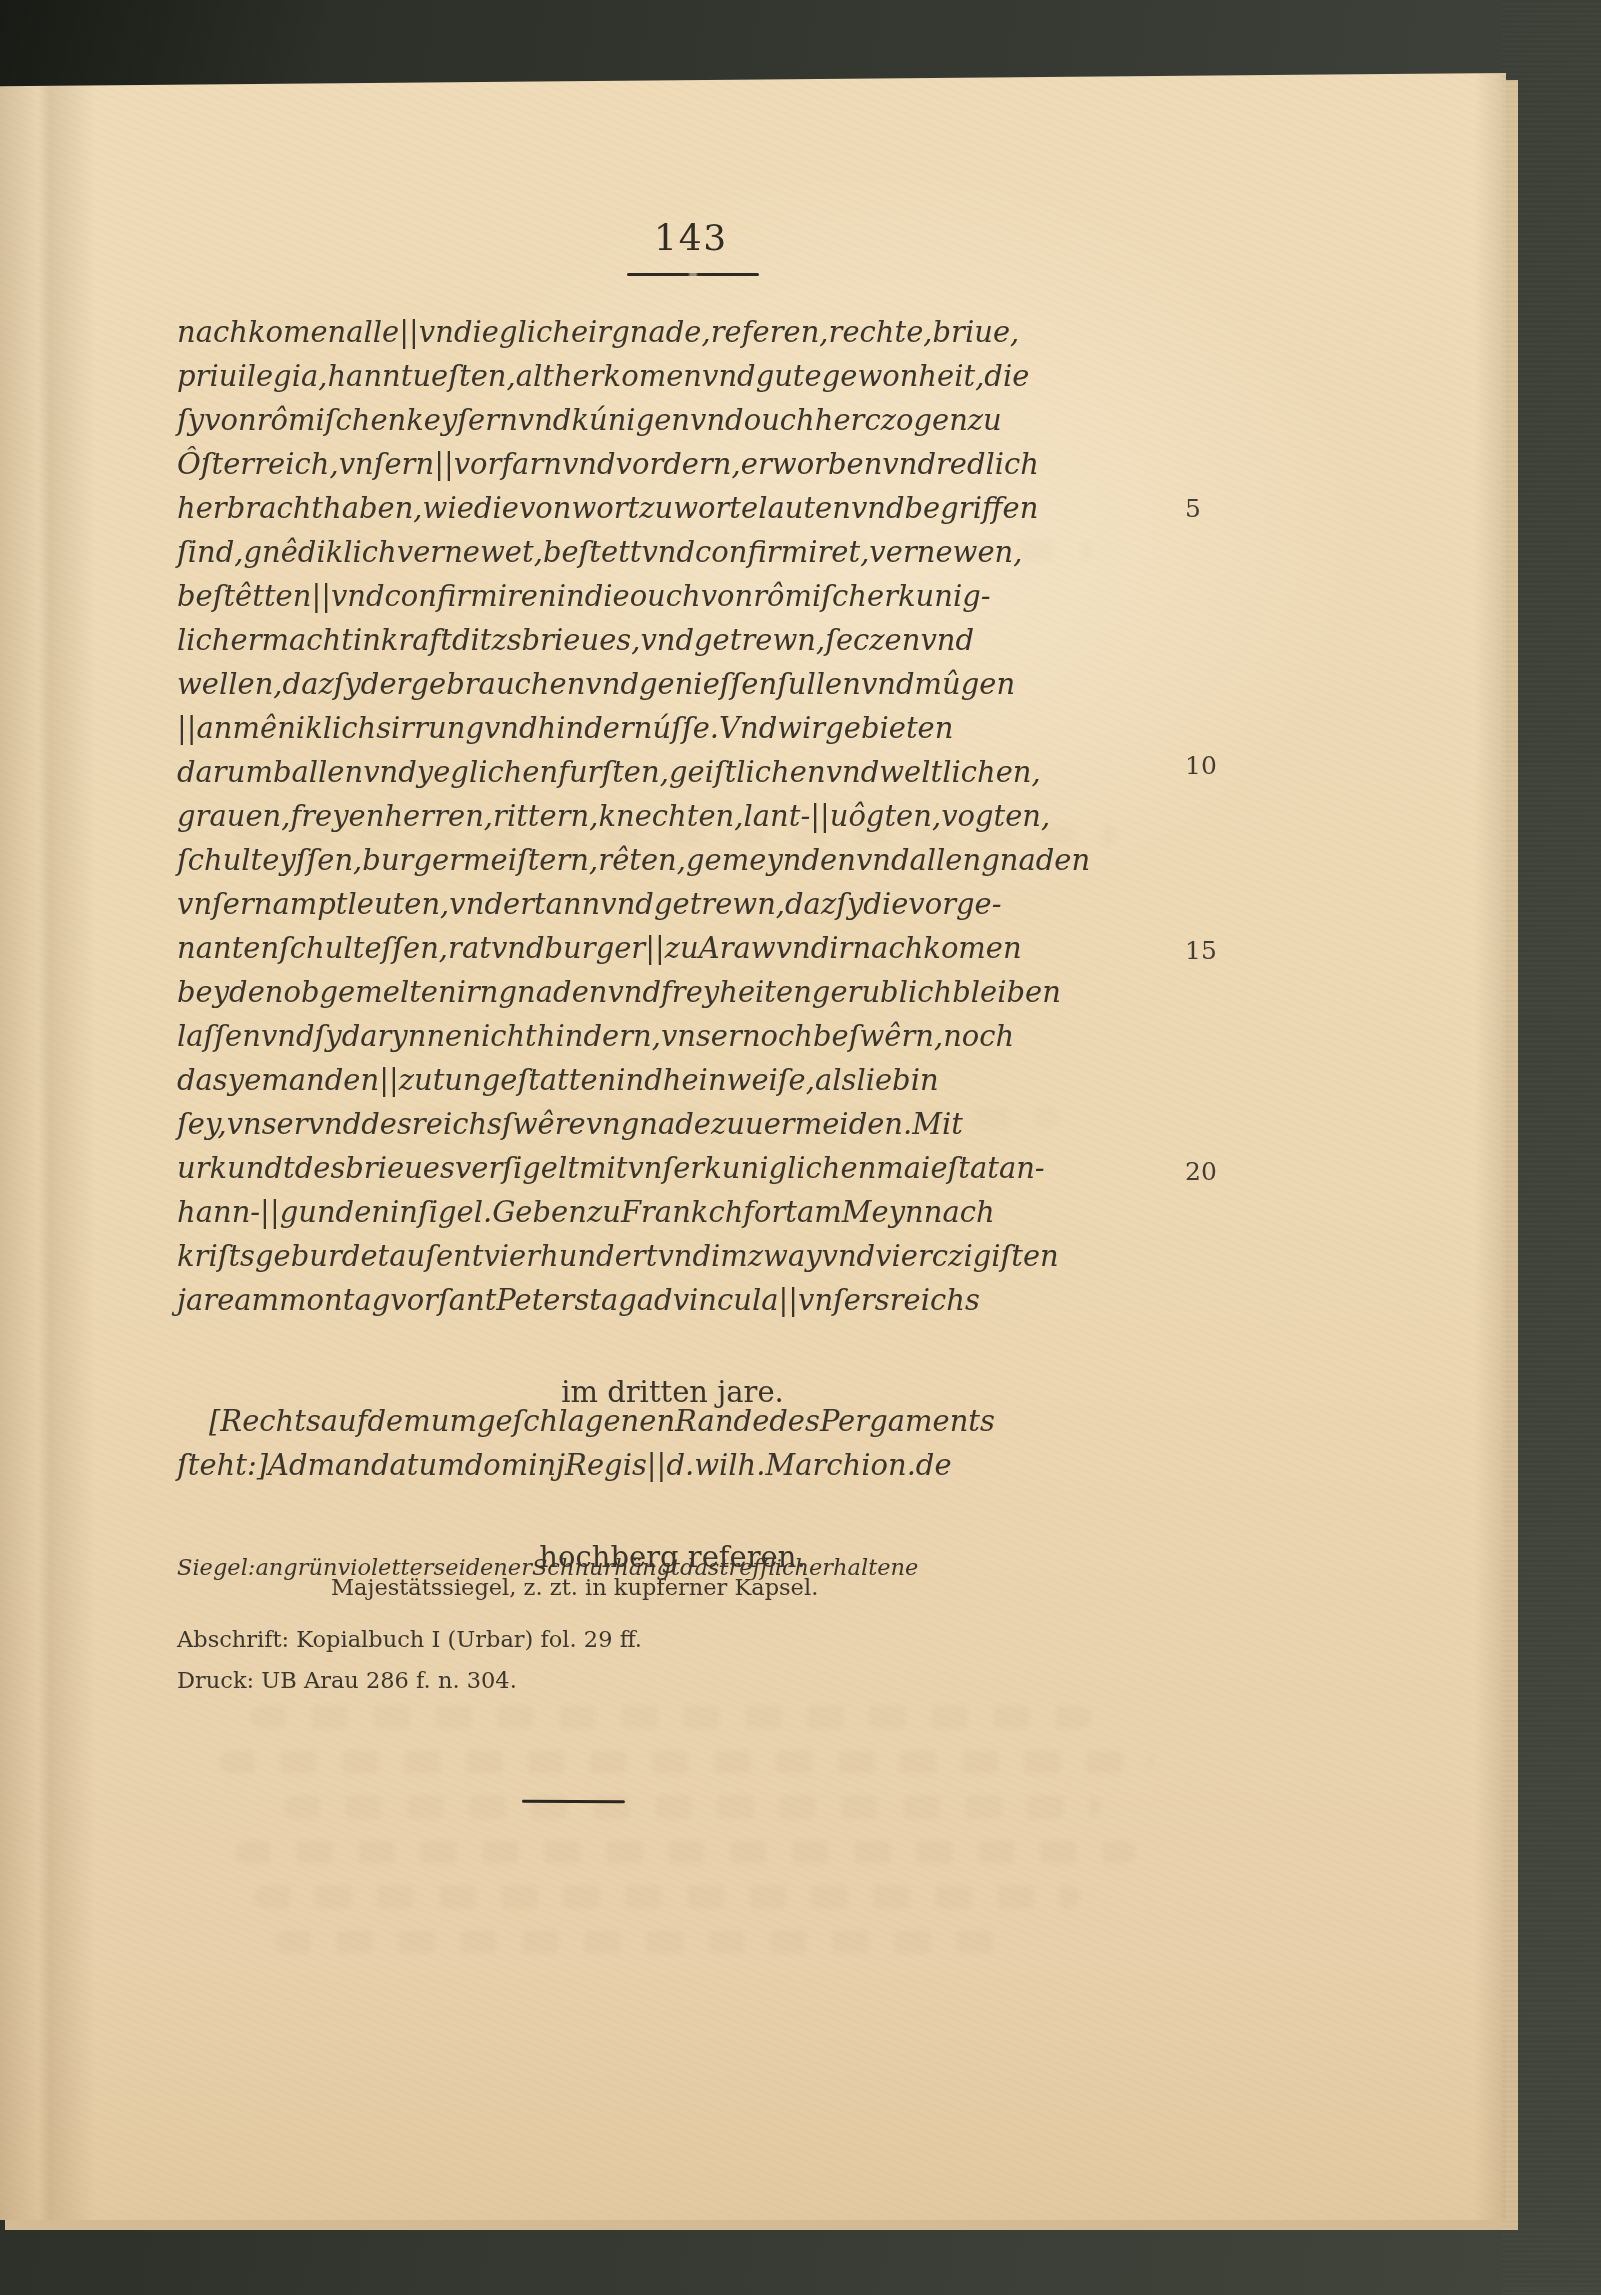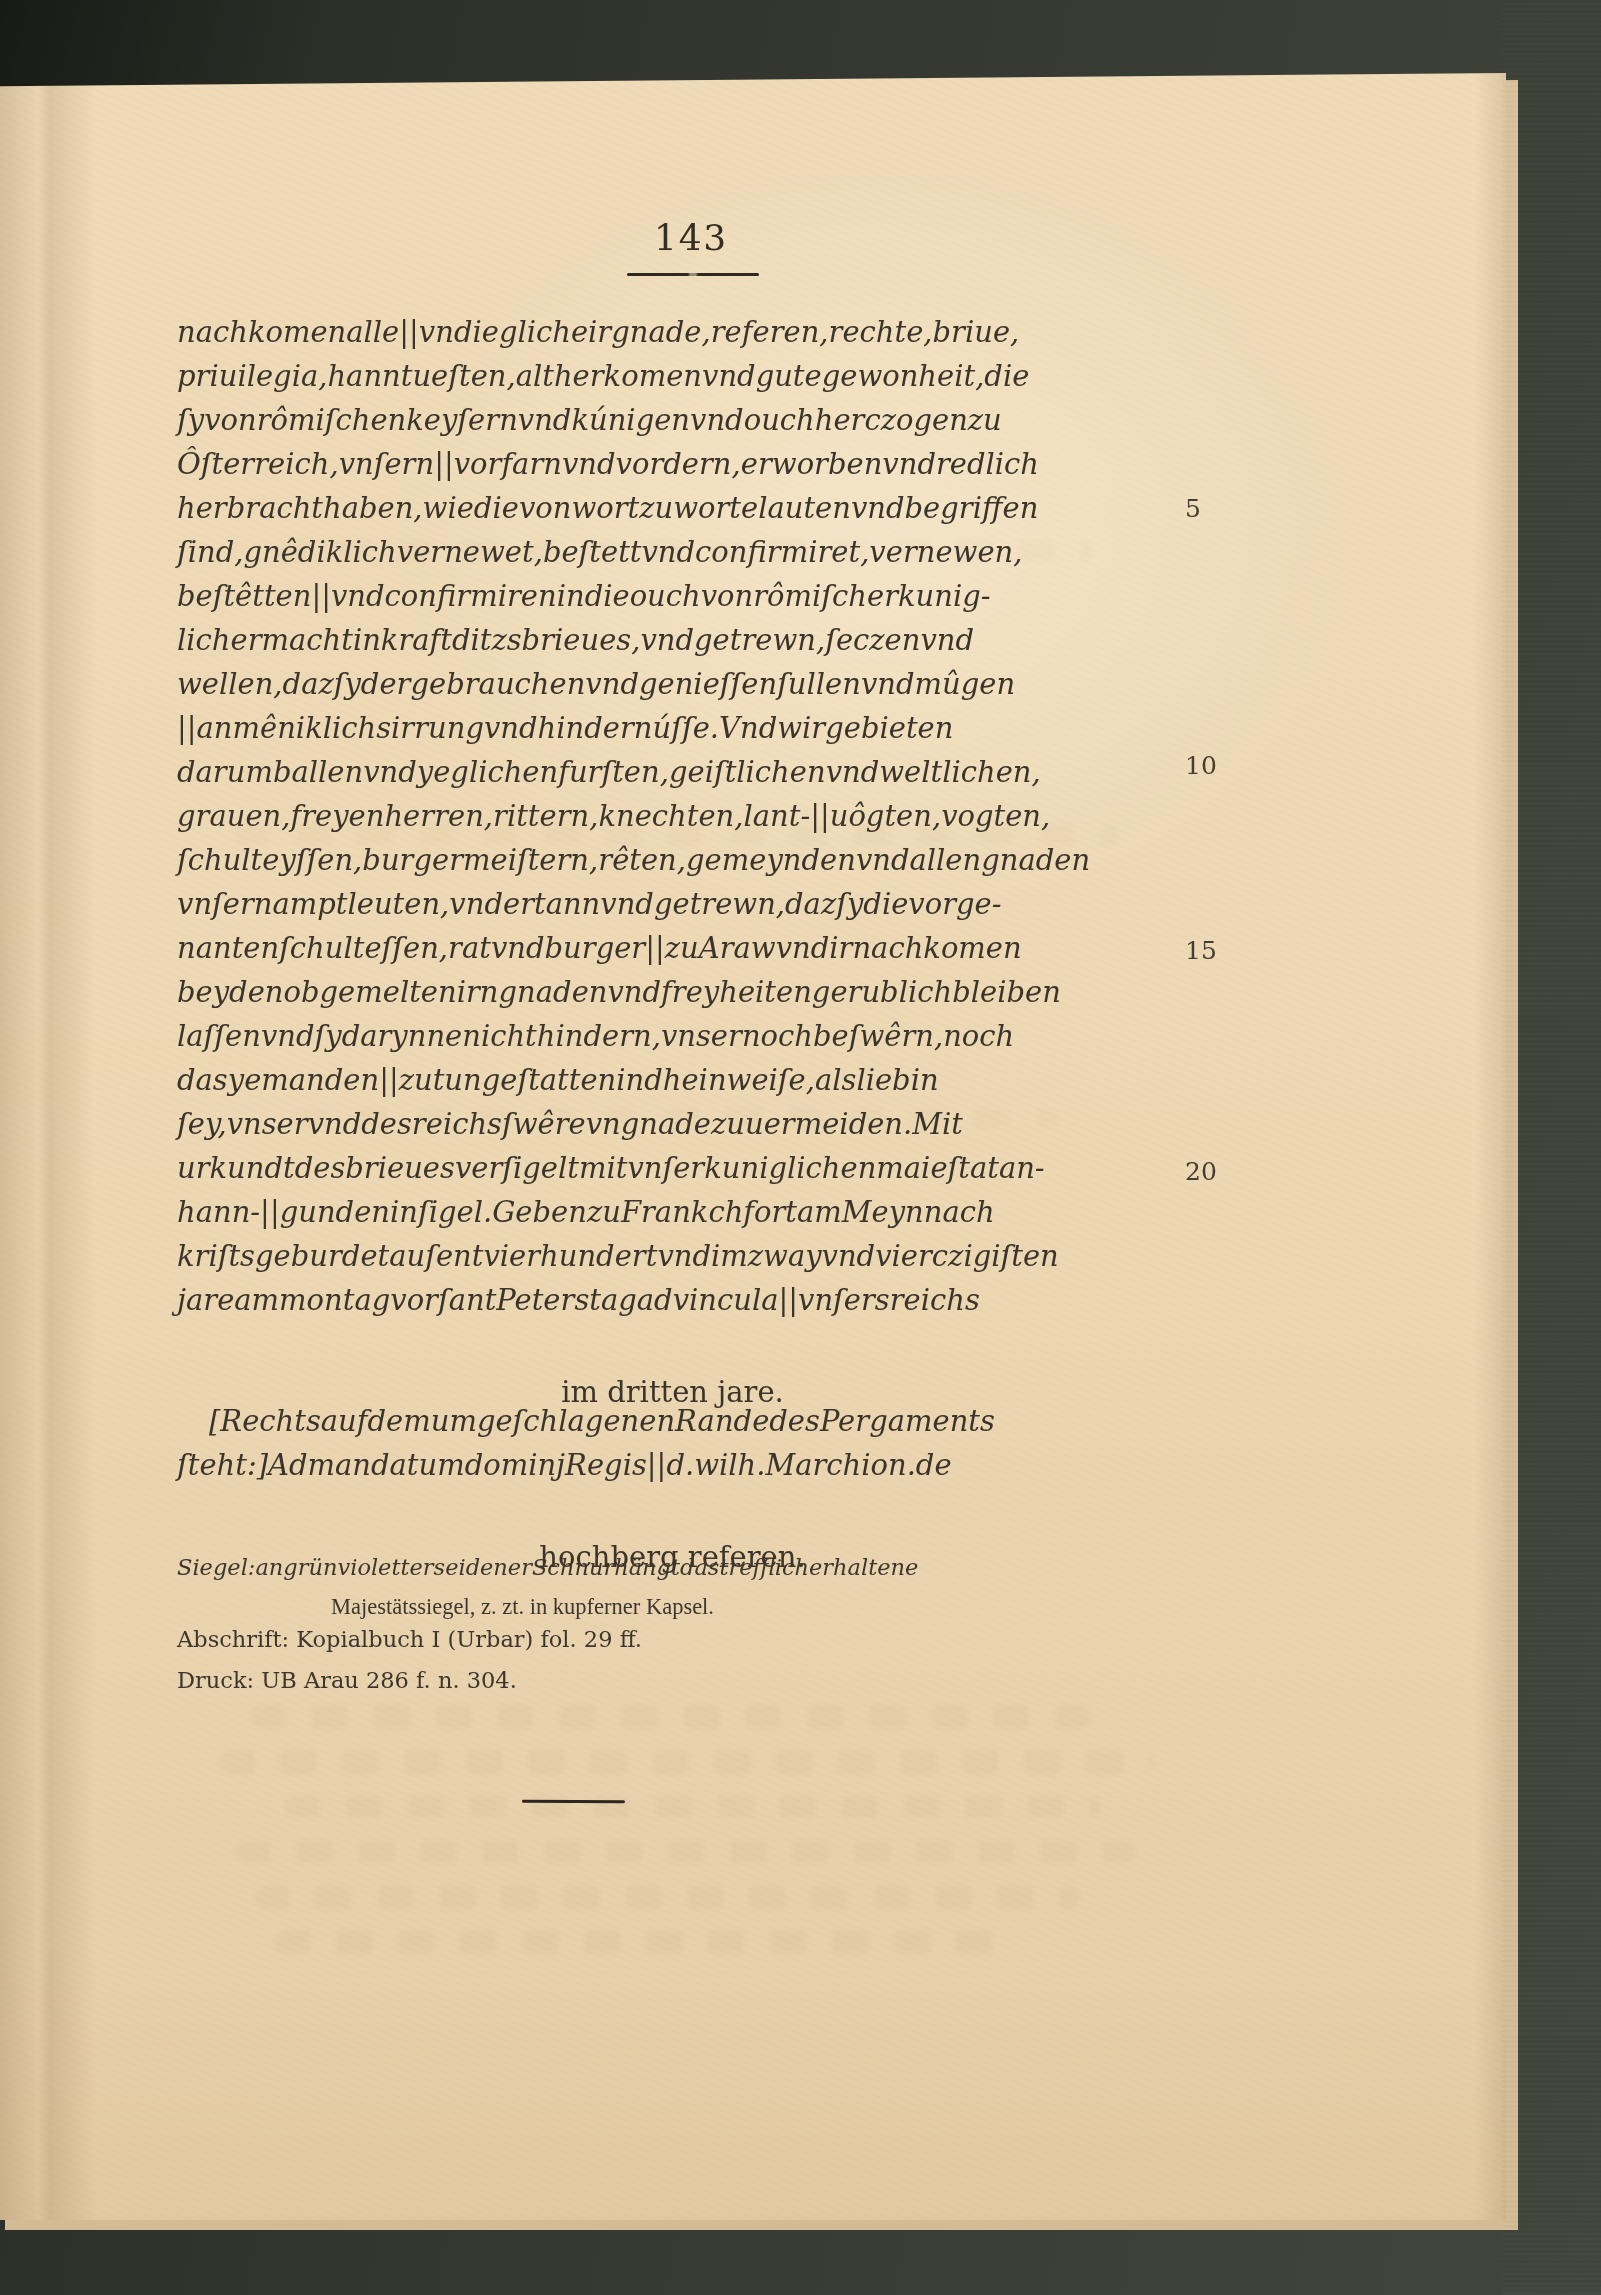--- a/index.html
+++ b/index.html
@@ -377,21 +377,21 @@
           <span>Siegel:</span>
           <span>an</span>
           <span>grünvioletter</span>
           <span>seidener</span>
           <span>Schnur</span>
           <span>hängt</span>
           <span>das</span>
           <span>trefflich</span>
           <span>erhaltene</span>
         </div>
-      <div class="ap ap2" style="top:40px;font-family:Liberation Serif, serif;">Majestätssiegel, z. zt. in kupferner Kapsel.</div>
+      <div class="ap ap2" style="top:20px;">Majestätssiegel, z. zt. in kupferner Kapsel.</div>
       <div class="ap" style="top:72px;">Abschrift: Kopialbuch I (Urbar) fol. 29 ff.</div>
       <div class="ap" style="top:113px;">Druck: UB Arau 286 f. n. 304.</div>
     </div>
 
     <div class="divider"></div>
 
   </div>
 </div>
 
 

